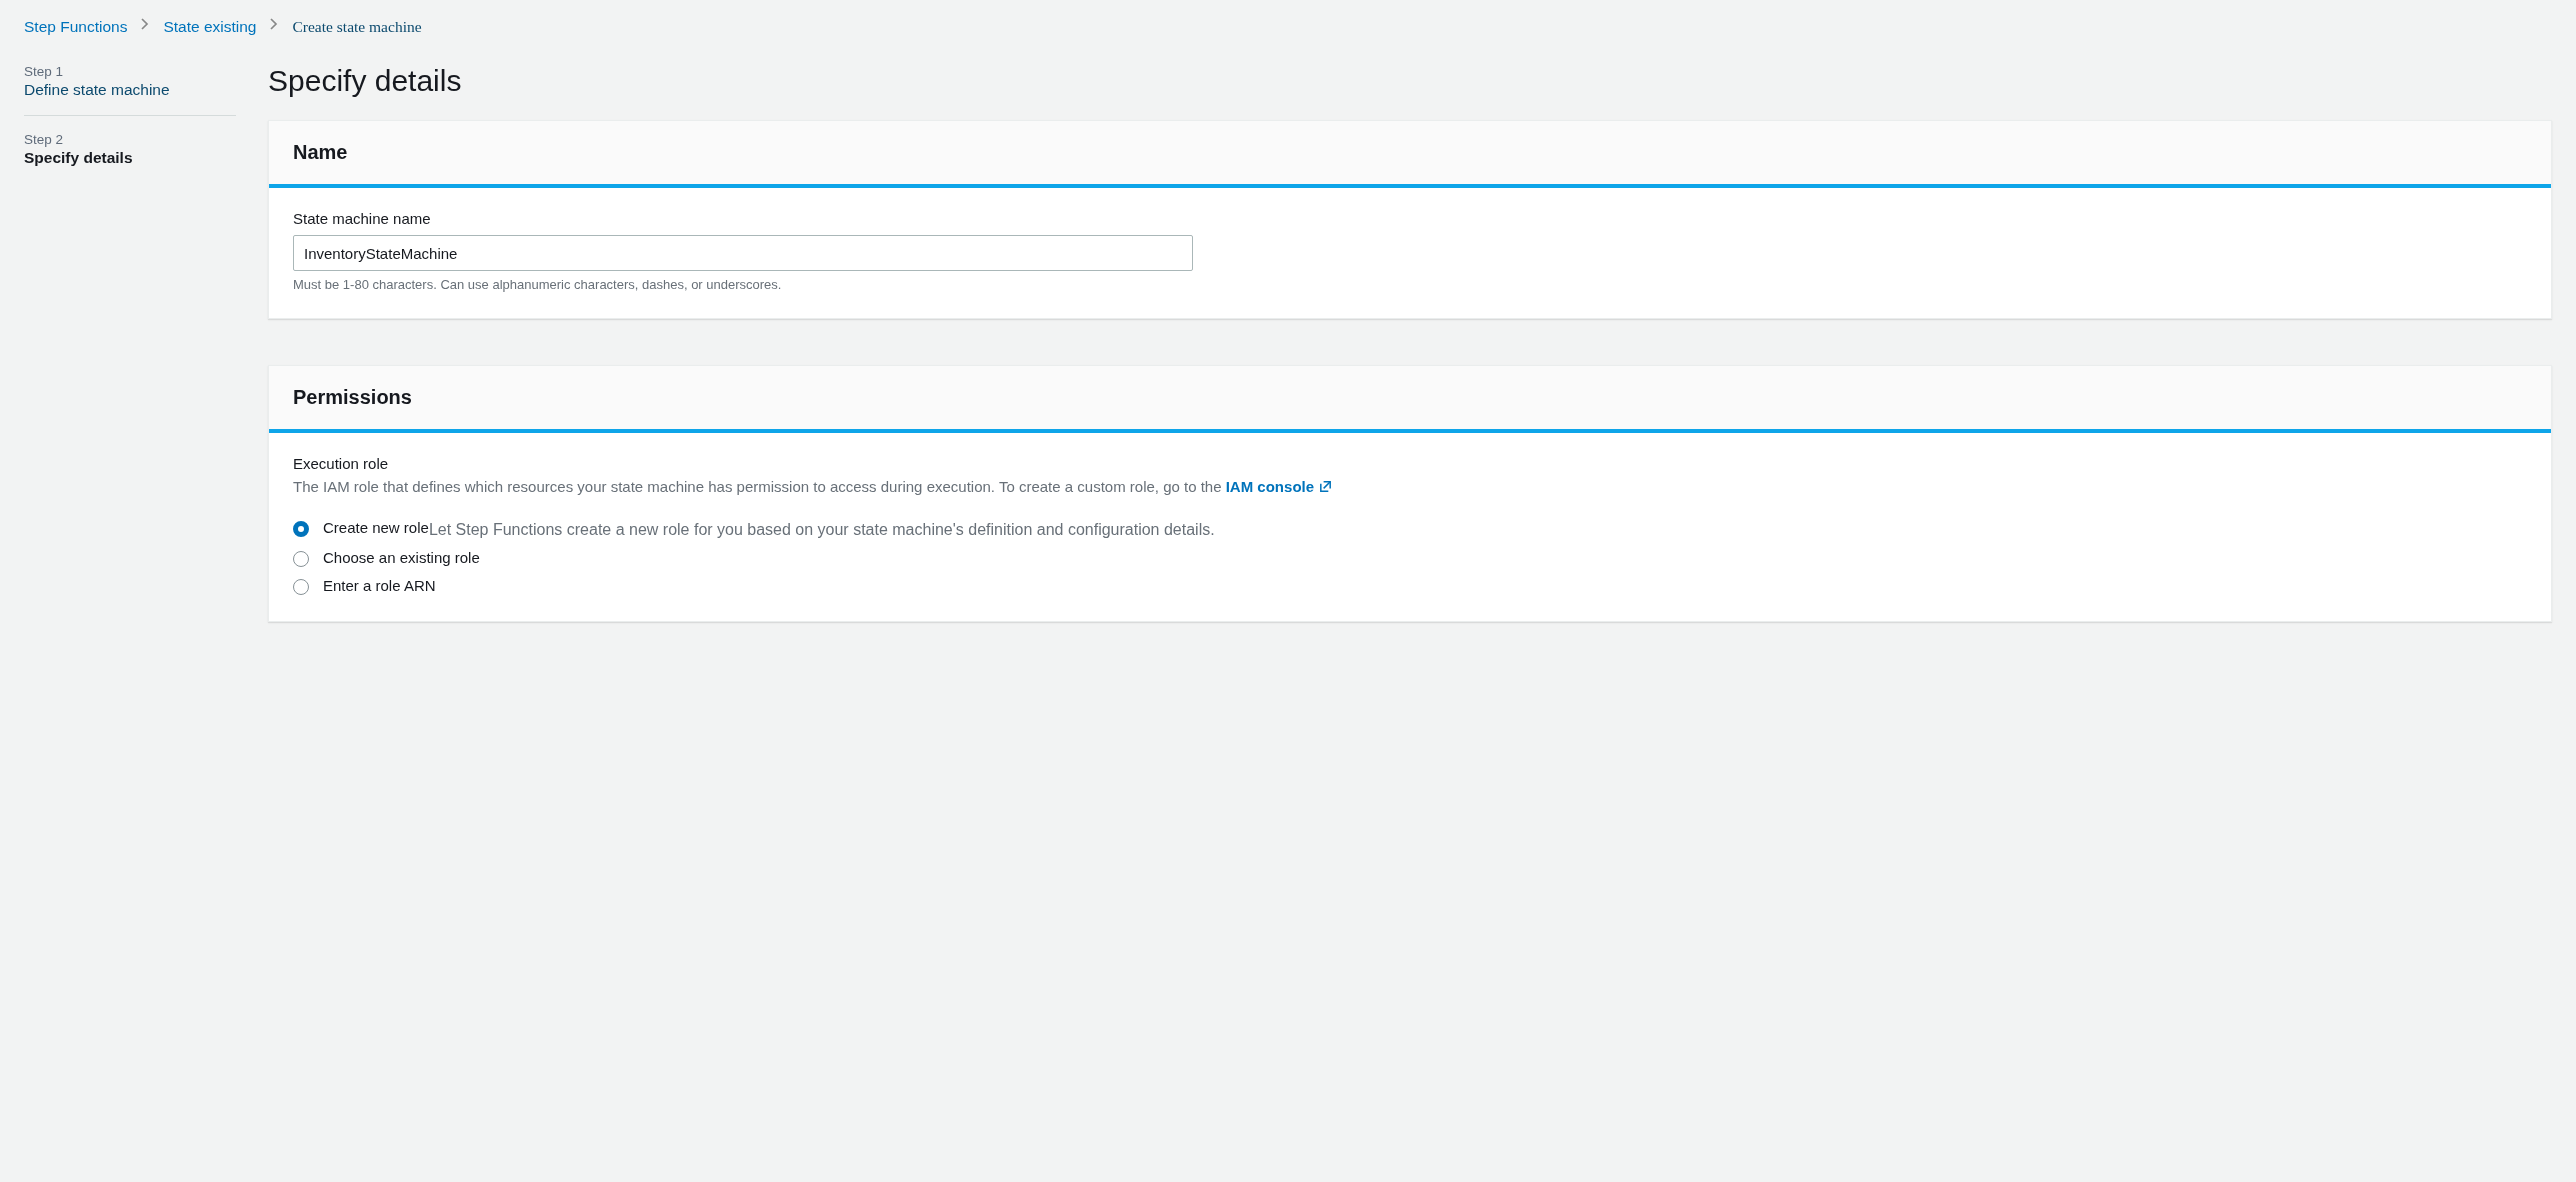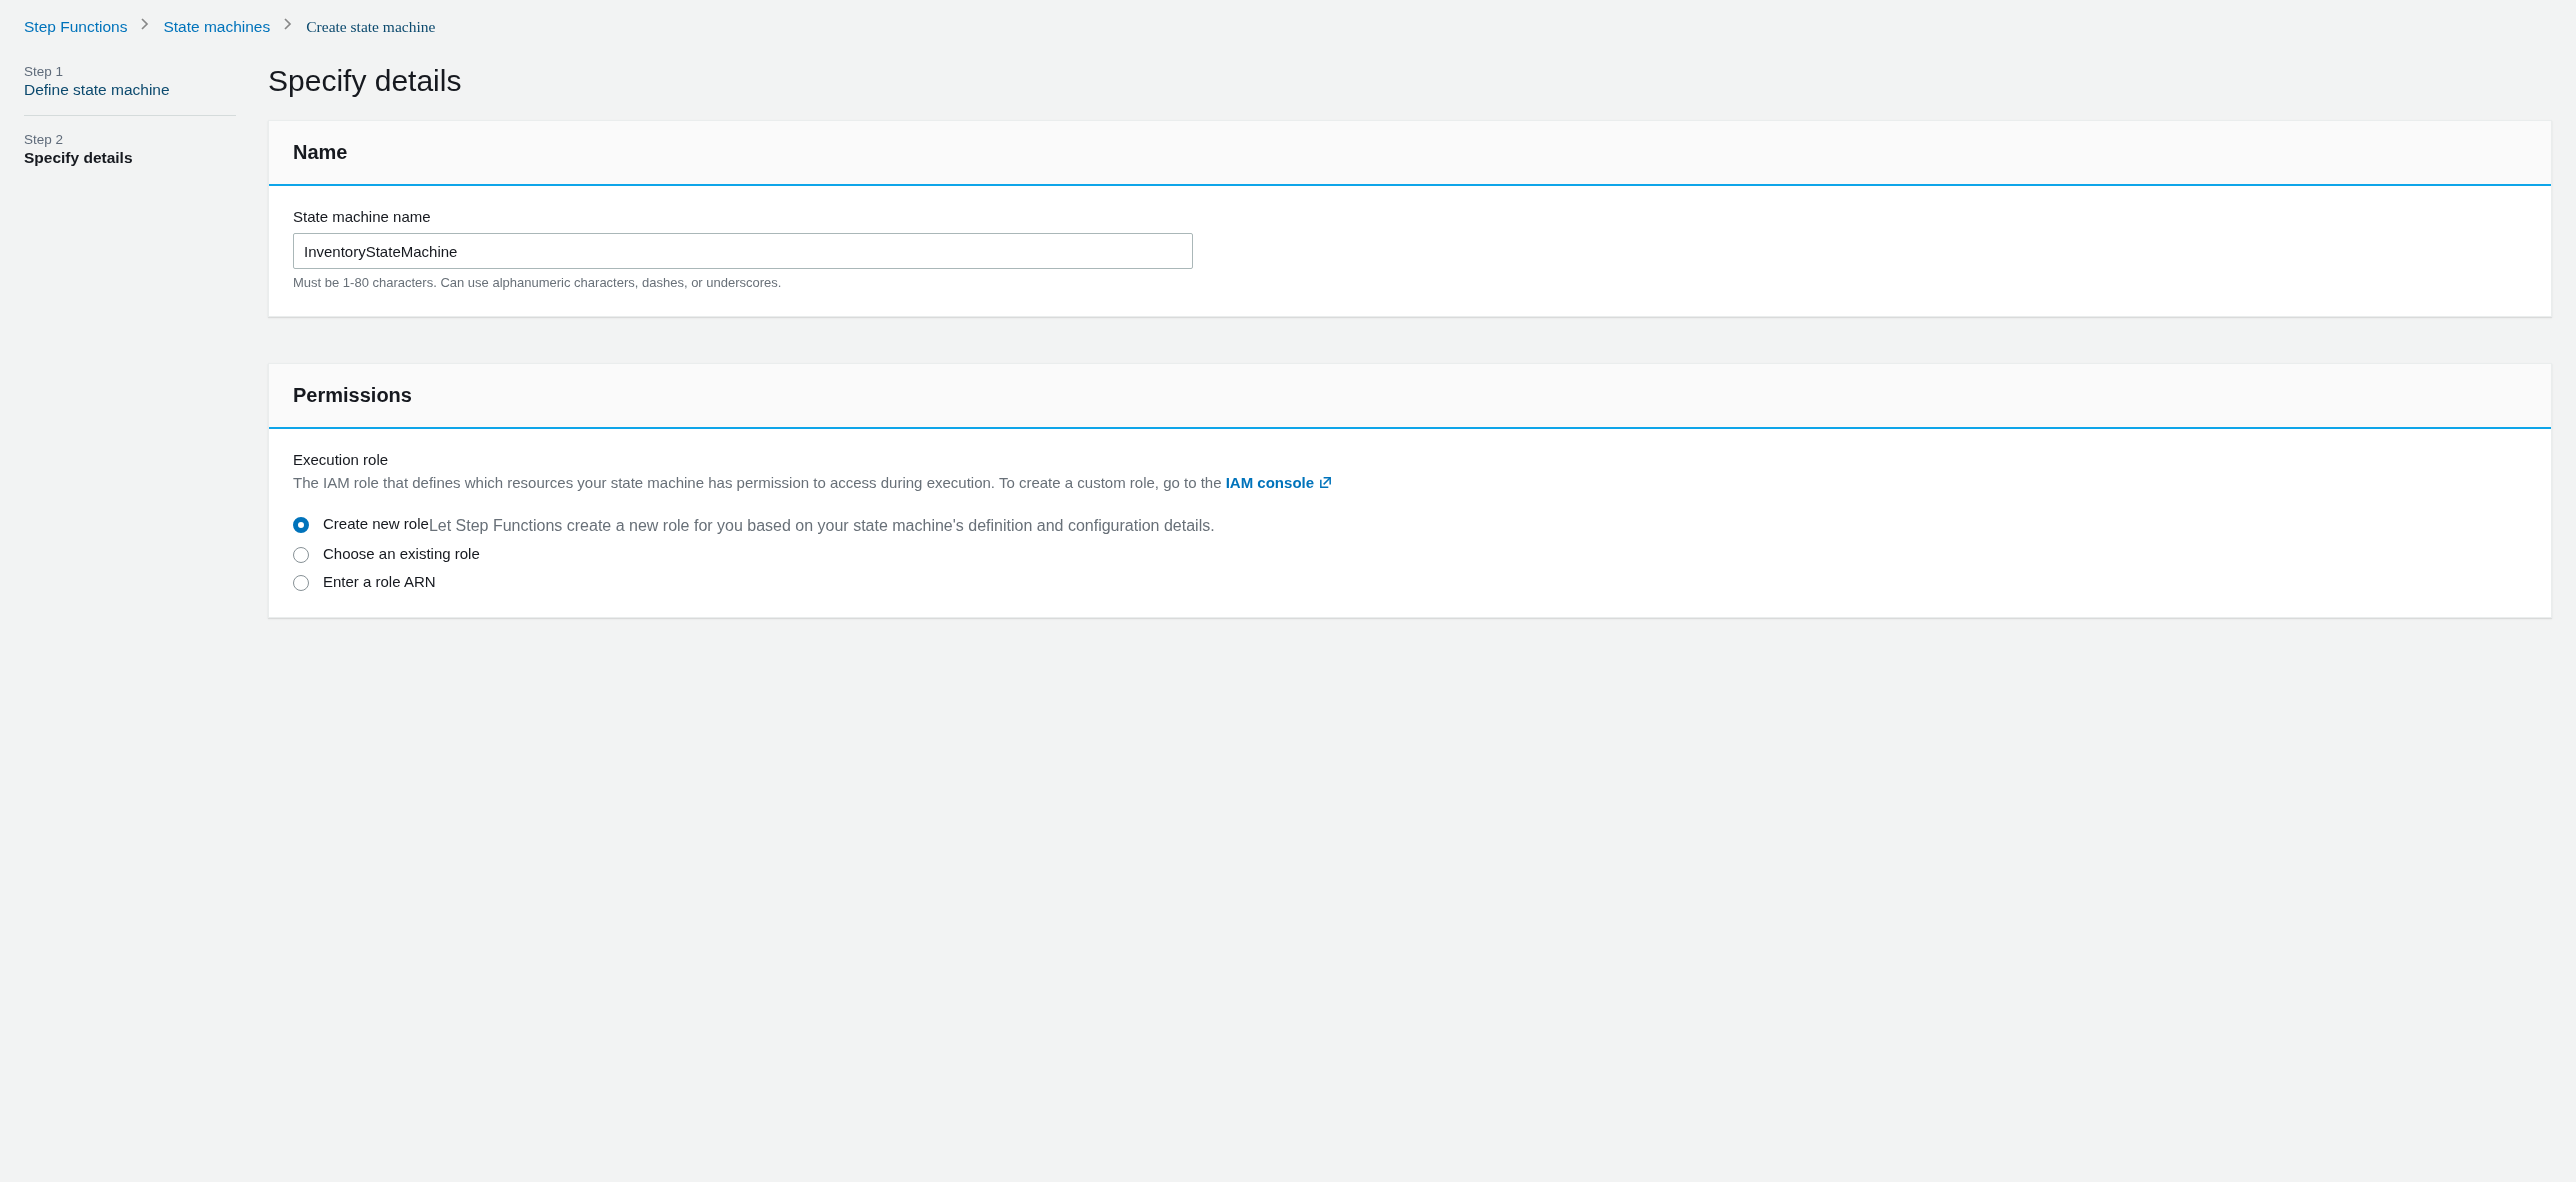--- a/index.html
+++ b/index.html
@@ -42,21 +42,21 @@
   .page-title { font-size: 30px; font-weight: 400; color: #16191f; margin-bottom: 22px; }
 
   .panel {
     background: #fff;
     border: 1px solid #eaeded;
     box-shadow: 0 1px 1px rgba(0,0,0,0.08), 0 1px 3px rgba(0,0,0,0.04);
     margin-bottom: 46px;
   }
   .panel-header {
     padding: 20px 24px;
-    border-bottom: 2px solid #0ea5e9;
+    border-bottom: 4px solid #0ea5e9;
     background: #fafafa;
   }
   .panel-header h2 { font-size: 20px; font-weight: 700; }
   .panel-body { padding: 22px 24px 26px; }
 
   .field-label { font-size: 15px; color: #16191f; margin-bottom: 8px; display: block; }
   .field-sub-label { font-size: 15px; color: #16191f; margin-bottom: 6px; }
   input[type=text] {
     width: 900px;
     max-width: 900px;
@@ -90,21 +90,21 @@
 
 <div class="page">
 
   <nav class="breadcrumb">
     <a href="#">Step Functions</a>
     <span class="sep">
       <svg width="8" height="12" viewBox="0 0 8 12">
           <path d="M1 1 L6 6 L1 11" stroke="#888" stroke-width="1.7" fill="none"></path>
         </svg>
     </span>
-    <a href="#">State machines</a>
+    <a href="#">State existing</a>
     <span class="sep">
       <svg width="8" height="12" viewBox="0 0 8 12">
           <path d="M1 1 L6 6 L1 11" stroke="#888" stroke-width="1.7" fill="none"></path>
         </svg>
     </span>
     <span class="current">Create state machine</span>
   </nav>
 
   <div class="layout">
 

